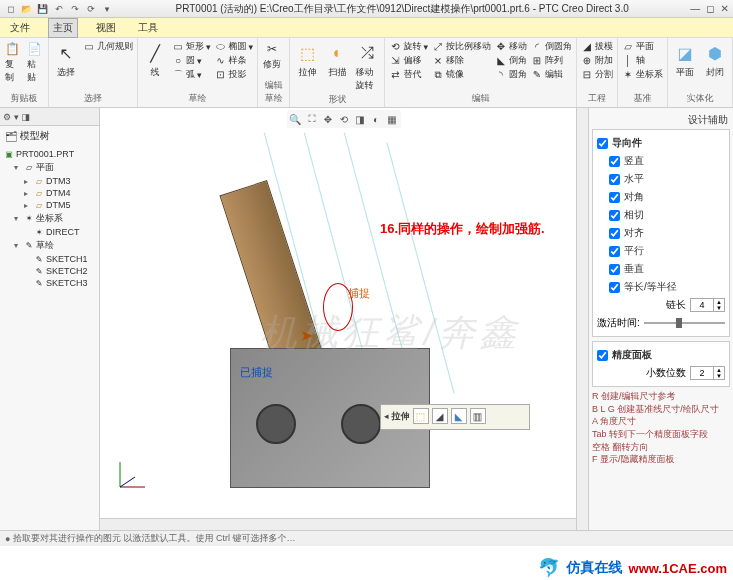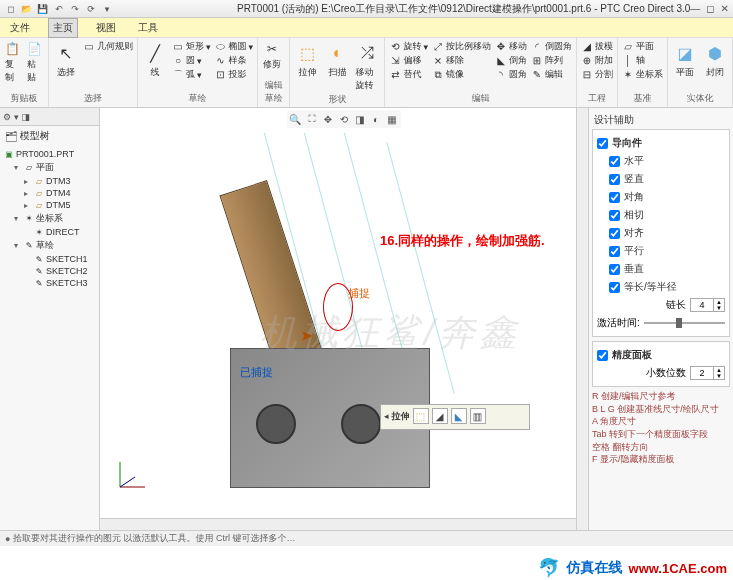--- a/index.html
+++ b/index.html
@@ -1,20 +1,20 @@
 <!DOCTYPE html>
 <html><head>
 <meta charset="utf-8">
 <style>
 * { margin: 0; padding: 0; box-sizing: border-box; font-family: "Microsoft YaHei", sans-serif; }
 body { width: 733px; height: 580px; background: #fff; overflow: hidden; font-size: 10px; position: relative; }
 .titlebar { height: 18px; background: linear-gradient(#f8f8f8,#e8e8e8); display: flex; align-items: center; padding: 0 4px; border-bottom: 1px solid #ccc; }
 .qat { display: flex; gap: 2px; }
 .qat-btn { width: 14px; height: 14px; display: flex; align-items: center; justify-content: center; font-size: 9px; color: #555; }
-.title-text { flex: 1; text-align: right; font-size: 10px; color: #333; white-space: nowrap; overflow: hidden; }
+.title-text { flex: 1; text-align: center; font-size: 10px; color: #333; white-space: nowrap; overflow: hidden; }
 .winctrl { display: flex; gap: 6px; font-size: 10px; color: #555; }
 .menubar { height: 20px; display: flex; align-items: center; padding: 0 6px; gap: 14px; border-bottom: 1px solid #ddd; background: #fef9c3; }
 .menu-item { font-size: 10px; color: #333; padding: 2px 4px; }
 .menu-item.active { background: #e0e0e0; border: 1px solid #aaa; }
 .ribbon { height: 70px; background: #f5f5f5; border-bottom: 1px solid #ccc; display: flex; }
 .ribbon-group { border-right: 1px solid #ddd; display: flex; flex-direction: column; justify-content: space-between; padding: 2px 4px; }
 .ribbon-group-content { display: flex; gap: 4px; align-items: flex-start; flex: 1; }
 .ribbon-group-label { font-size: 9px; color: #666; text-align: center; }
 .ribbon-btn { display: flex; flex-direction: column; align-items: center; gap: 1px; font-size: 9px; color: #333; padding: 1px; }
 .ribbon-btn .icon { width: 16px; height: 16px; display: flex; align-items: center; justify-content: center; font-size: 12px; }
@@ -43,21 +43,21 @@
 .sketch-line { position: absolute; background: rgba(100,200,200,0.5); }
 .annotation { position: absolute; color: #e00; font-size: 13px; font-weight: bold; }
 .snap-label { position: absolute; color: #e05a00; font-size: 11px; }
 .ellipse { position: absolute; width: 30px; height: 48px; border: 1px solid #c00; border-radius: 50%; }
 .arrow-snap { position: absolute; color: #b05000; font-size: 16px; }
 .watermark { position: absolute; font-size: 37px; color: rgba(180,180,180,0.3); font-style: italic; letter-spacing: 4px; }
 .popup { position: absolute; background: #f4f4e8; border: 1px solid #aaa; padding: 3px; font-size: 9px; color: #444; }
 .popup-header { display: flex; align-items: center; gap: 3px; margin-bottom: 2px; }
 .popup-icon { width: 16px; height: 16px; border: 1px solid #aaa; background: #fff; display: flex; align-items: center; justify-content: center; font-size: 10px; }
 .side-panel { width: 145px; background: #f7f7f7; border-left: 1px solid #ccc; padding: 3px; overflow-y: auto; }
-.panel-title { font-size: 10px; text-align: left; padding: 2px; color: #333; }
+.panel-title { font-size: 10px; text-align: right; padding: 2px; color: #333; }
 .panel-section { border: 1px solid #ccc; background: #fff; margin-bottom: 4px; padding: 4px; }
 .chk-row { display: flex; align-items: center; gap: 4px; font-size: 10px; color: #333; padding: 2px 0; }
 .chk-row input { width: 11px; height: 11px; }
 .spinner-row { display: flex; align-items: center; justify-content: flex-end; gap: 4px; font-size: 10px; padding: 2px 0; }
 .spinner { display: inline-flex; border: 1px solid #aaa; }
 .spinner input { width: 22px; border: none; text-align: center; font-size: 9px; }
 .spinner-btns { display: flex; flex-direction: column; }
 .spinner-btns span { font-size: 6px; line-height: 6px; padding: 0 2px; border-left: 1px solid #aaa; cursor: pointer; }
 .slider-row { display: flex; align-items: center; gap: 4px; font-size: 10px; padding: 2px 0; }
 .slider { flex: 1; height: 8px; display: flex; align-items: center; }
@@ -389,21 +389,21 @@
       </div>
     </div>
 
     <div class="watermark" style="left:160px; top:200px;">机械狂鲨/奔鑫</div>
 
     <div class="ellipse" style="left:223px; top:175px;"></div>
     <div class="snap-label" style="left:248px; top:178px;">捕捉</div>
     <div class="arrow-snap" style="left:200px; top:218px;">➤</div>
     <div class="snap-label" style="left:140px; top:257px; color:#0050c0;">已捕捉</div>
 
-    <div class="annotation" style="left:280px; top:124px;">16.同样的操作，绘制加强筋.</div>
+    <div class="annotation" style="left:280px; top:112px;">16.同样的操作，绘制加强筋.</div>
 
     <div class="popup" style="left:280px; top:296px; width:150px;">
       <div class="popup-header">
         <span>◂</span>
         <span style="font-weight:bold">拉伸</span>
         <span class="popup-icon" style="color:#e8a030">⬚</span>
         <span class="popup-icon">◢</span>
         <span class="popup-icon" style="color:#4080c0">◣</span>
         <span class="popup-icon">▥</span>
       </div>
@@ -424,25 +424,25 @@
   <div class="side-panel">
     <div class="panel-title">设计辅助</div>
     <div class="panel-section">
       <div class="chk-row">
           <input type="checkbox" checked="" style="">
           <b>导向件</b>
         </div>
       <div style="padding-left:12px;">
         <div class="chk-row">
             <input type="checkbox" checked="" style="">
+            <span>竖直</span>
+          </div>
+        <div class="chk-row">
+            <input type="checkbox" checked="" style="">
             <span>水平</span>
-          </div>
-        <div class="chk-row">
-            <input type="checkbox" checked="" style="">
-            <span>竖直</span>
           </div>
         <div class="chk-row">
             <input type="checkbox" checked="" style="">
             <span>对角</span>
           </div>
         <div class="chk-row">
             <input type="checkbox" checked="" style="">
             <span>相切</span>
           </div>
         <div class="chk-row">

